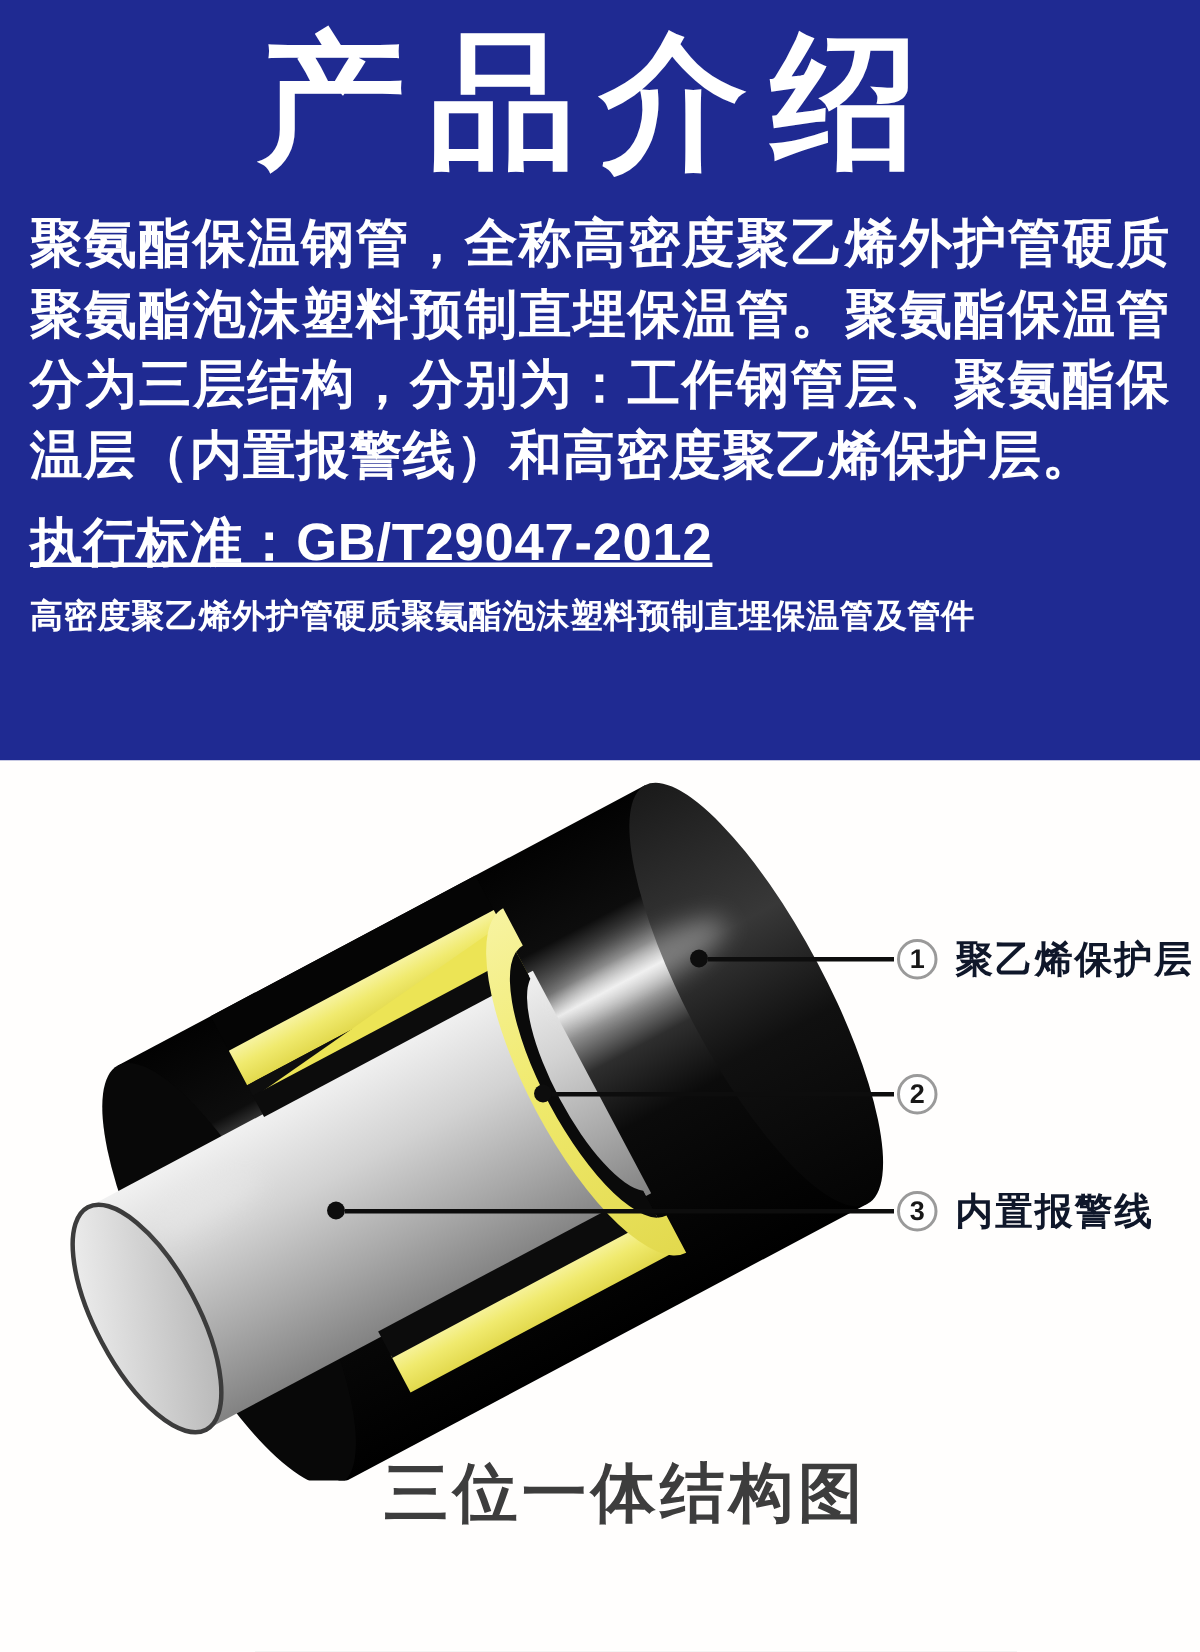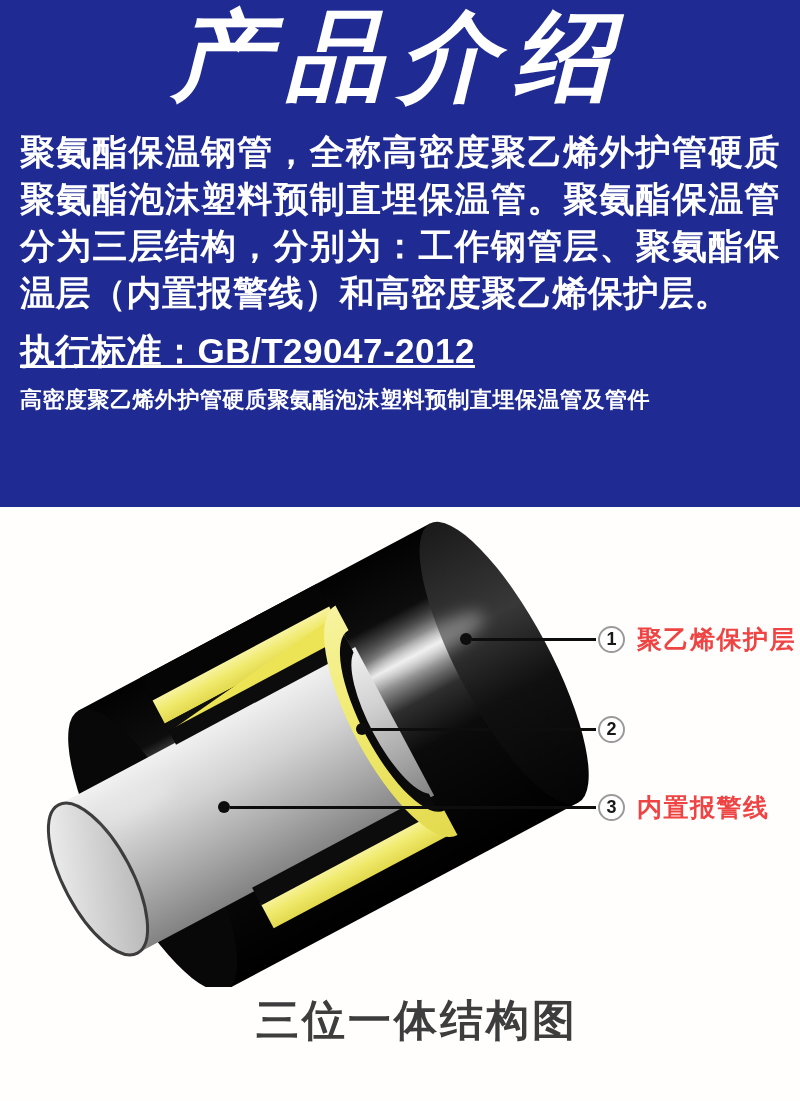--- a/index.html
+++ b/index.html
@@ -18,28 +18,27 @@
   
   .hero {
     position: relative;
     width: 100%;
     height: 507px;
     background: #1f2a92;
     color: #ffffff;
     overflow: hidden;
   }
   .hero-title {
-    padding-top: 0;
+    padding-top: 11px;
     text-align: center;
     font-size: 98px;
     line-height: 112px;
     font-weight: 900;
     letter-spacing: 16px;
     white-space: nowrap;
-    font-style: italic;
   }
   .hero-paragraph {
     margin: 16px 20px 0 20px;
     font-size: 35px;
     line-height: 47px;
     font-weight: 700;
     letter-spacing: 0.5px;
     text-align: justify;
   }
   .hero-standard {
@@ -104,33 +103,33 @@
     font-size: 18px;
     font-weight: 700;
     display: flex;
     align-items: center;
     justify-content: center;
   }
   .callout-text {
     margin-left: 12px;
     font-size: 25px;
     font-weight: 600;
-    color: #ef4444;
+    color: #0f172a;
     letter-spacing: 1.5px;
   }
   .callout-1 { left: 460px; top: 117px; }
   .callout-1 .callout-line { width: 124px; }
   .callout-2 { left: 356px; top: 207px; }
   .callout-2 .callout-line { width: 228px; }
   .callout-3 { left: 218px; top: 285px; }
   .callout-3 .callout-line { width: 366px; }
 
   .figure-caption {
     position: absolute;
-    top: 488px;
+    top: 464px;
     left: 0;
     width: 100%;
     text-align: center;
     font-size: 43px;
     line-height: 50px;
     font-weight: 700;
     letter-spacing: 3px;
     color: #3d3d3d;
     padding-left: 34px;
   }

